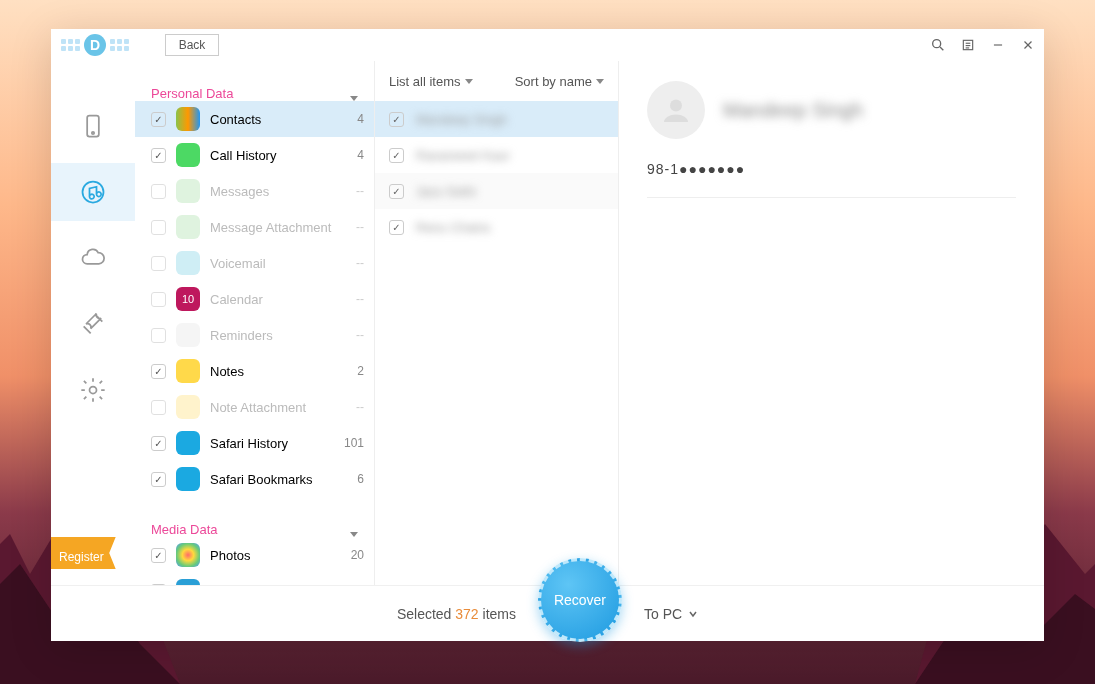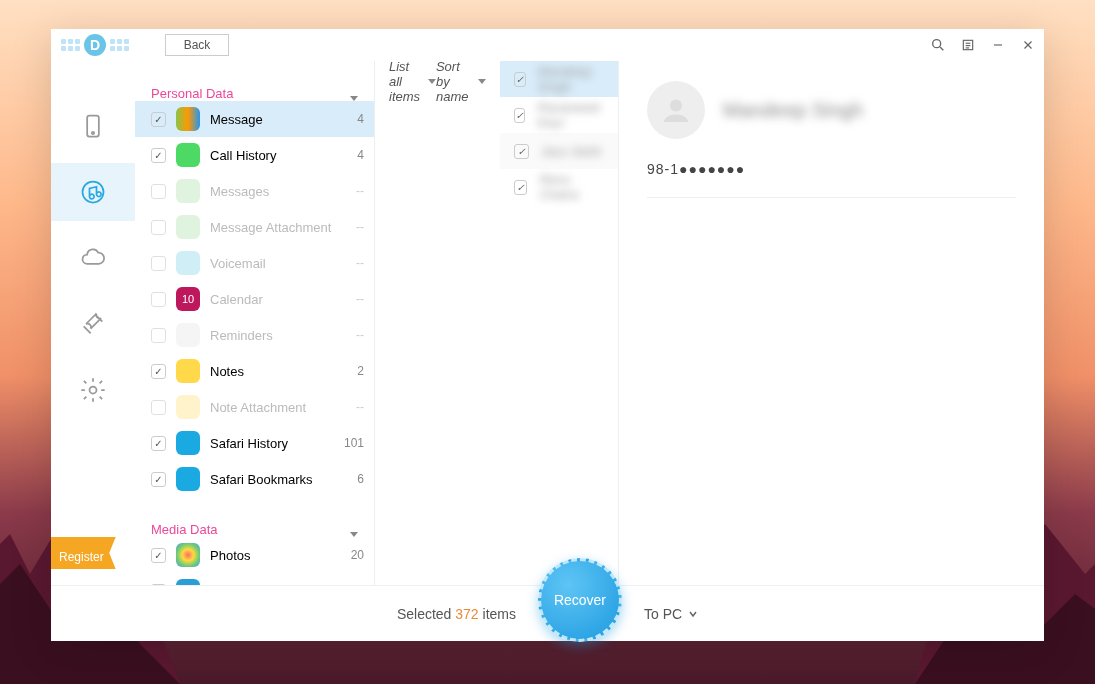--- a/index.html
+++ b/index.html
@@ -9,21 +9,21 @@
 .mountain-right { right: -20px; }
 .mountain-left svg, .mountain-right svg { width: 100%; height: 100%; }
 
 .window { position: absolute; left: 51px; top: 29px; width: 993px; height: 612px; background: #fff; box-shadow: 0 8px 40px rgba(0,0,0,0.15); display: flex; flex-direction: column; }
 
 .titlebar { height: 32px; display: flex; align-items: center; padding: 0 10px; position: relative; }
 .logo-brand { display: flex; align-items: center; gap: 2px; }
 .logo-dots { display: grid; grid-template-columns: repeat(3,5px); grid-template-rows: repeat(2,5px); gap: 2px; }
 .logo-dot { width:5px;height:5px;background:#bfe3f7;border-radius:1px; }
 .logo-d { width: 22px; height: 22px; background:#6ac4e8; border-radius:50%; display:flex;align-items:center;justify-content:center;color:#fff;font-weight:bold;font-size:14px;margin:0 2px; }
-.back-btn { margin-left: 36px; width: 64px; height: 22px; border: 1px solid #ccc; background:#fff; font-size: 12px; color:#555; cursor:pointer; }
+.back-btn { margin-left: 36px; width: 54px; height: 22px; border: 1px solid #ccc; background:#fff; font-size: 12px; color:#555; cursor:pointer; }
 .title-right { position:absolute; right: 8px; display:flex; align-items:center; gap:14px; }
 .title-icon { width:16px; height:16px; display:flex; align-items:center; justify-content:center; color:#666; cursor:pointer; }
 
 .body-area { flex:1; display:flex; min-height:0; }
 
 .sidebar { width: 84px; display:flex; flex-direction:column; align-items:center; padding-top: 36px; gap: 8px; position: relative; }
 .side-item { width: 84px; height: 58px; display:flex; align-items:center; justify-content:center; cursor:pointer; color:#999; }
 .side-item.active { background:#e8f4fc; color:#2aa9e0; }
 .side-item svg { width:28px; height:28px; }
 .register-tag { position:absolute; bottom:16px; left:0; background:#f5a623; color:#fff; font-size:12px; padding:13px 12px 5px 8px; clip-path: polygon(0 0, 100% 0, 90% 50%, 100% 100%, 0 100%); }
@@ -33,21 +33,21 @@
 .cat-row { height: 36px; display:flex; align-items:center; padding: 0 10px 0 16px; font-size:13px; cursor:pointer; gap:10px; }
 .cat-row.selected { background:#d9ecf9; }
 .cat-row.disabled { color:#bbb; }
 .cat-row .chk { width:15px; height:15px; border:1px solid #ccc; border-radius:3px; display:flex; align-items:center; justify-content:center; font-size:10px; color:#555; flex-shrink:0; }
 .cat-row.disabled .chk { border-color:#e0e0e0; }
 .cat-row .cat-icon { width:24px; height:24px; border-radius:6px; flex-shrink:0; display:flex;align-items:center;justify-content:center;color:#fff;font-size:11px; }
 .cat-row .cat-label { flex:1; white-space:nowrap; overflow:hidden; text-overflow:ellipsis; }
 .cat-row .cat-count { color:#888; font-size:12px; }
 .cat-row.disabled .cat-count { color:#ccc; }
 
-.items-col { width:244px; border-right:1px solid #eee; display:flex; flex-direction:row;font-style:italic; }
+.items-col { width:244px; border-right:1px solid #eee; display:flex; flex-direction:column; }
 .items-header { height: 40px; display:flex; align-items:center; justify-content:space-between; padding:0 14px; font-size:13px; color:#555; }
 .items-header .dd { display:flex; align-items:center; gap:4px; cursor:pointer; }
 .item-row { height:36px; display:flex; align-items:center; padding:0 14px; gap:12px; font-size:13px; color:#888; }
 .item-row.selected { background:#d9ecf9; }
 .item-row:nth-child(odd):not(.selected) { background:#fafafa; }
 .item-row .chk { width:15px;height:15px;border:1px solid #ccc;border-radius:3px;display:flex;align-items:center;justify-content:center;font-size:10px;color:#666; }
 .item-row .item-name { filter: blur(4px); color:#999; }
 
 .detail-col { flex:1; padding: 20px 28px; }
 .detail-head { display:flex; align-items:center; gap:18px; margin-bottom:22px; }
@@ -162,21 +162,21 @@
 
     <div class="category-col">
       <div class="cat-header">
         <span>Personal Data</span>
         <span class="tri-down"></span>
       </div>
       <div id="personal-list">
           <div class="cat-row selected">
             <div class="chk">✓</div>
             <div class="cat-icon" style="background: linear-gradient(90deg, rgb(139, 195, 74), rgb(255, 152, 0), rgb(33, 150, 243));"></div>
-            <div class="cat-label">Message</div>
+            <div class="cat-label">Contacts</div>
             <div class="cat-count">4</div>
           </div>
           <div class="cat-row">
             <div class="chk">✓</div>
             <div class="cat-icon" style="background: rgb(76, 217, 100);"></div>
             <div class="cat-label">Call History</div>
             <div class="cat-count">4</div>
           </div>
           <div class="cat-row disabled">
             <div class="chk"></div>

